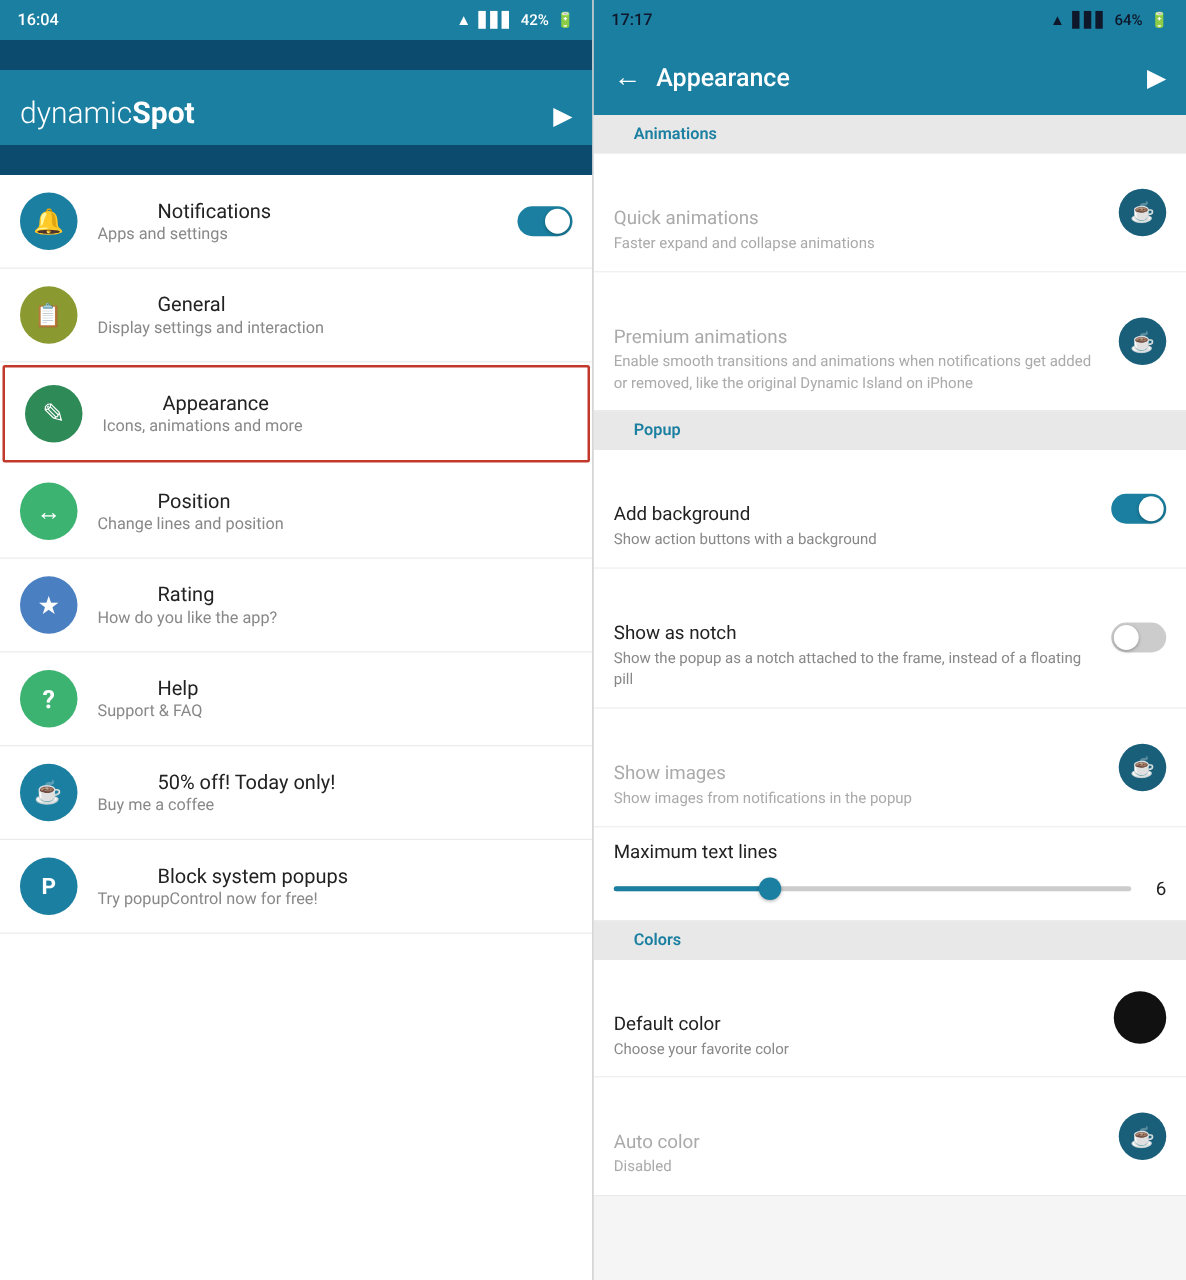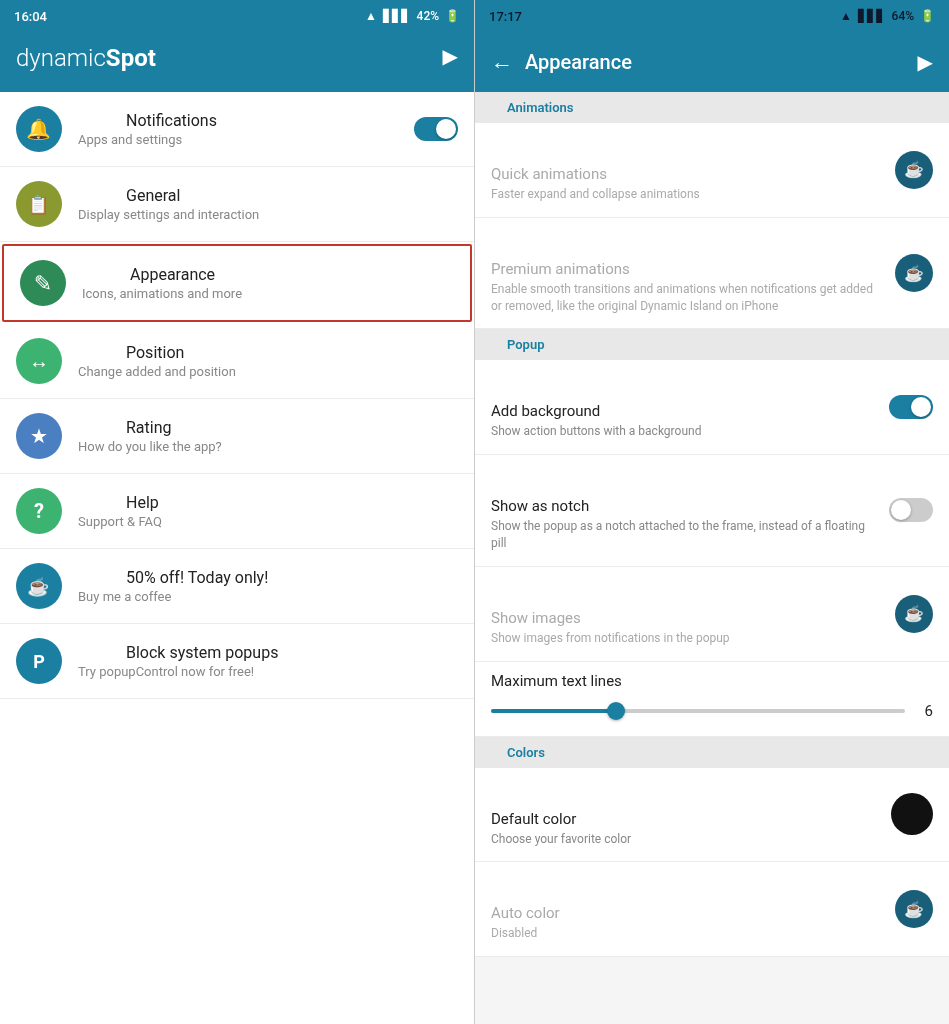--- a/index.html
+++ b/index.html
@@ -12,20 +12,21 @@
       overflow: hidden;
     }
 
     
     .left-panel {
       width: 474px;
       height: 1024px;
       background: #0c4a6e;
       display: flex;
       flex-direction: column;
+      gap: 24px;
     }
 
     .status-bar {
       background: #1a7fa0;
       color: white;
       padding: 6px 14px;
       display: flex;
       justify-content: space-between;
       align-items: center;
       font-size: 13px;
@@ -37,21 +38,21 @@
       align-items: center;
       gap: 6px;
       font-size: 12px;
     }
 
     .app-header {
       background: #1a7fa0;
       padding: 12px 16px;
       display: flex;
       justify-content: space-between;
-      align-items: flex-start;
+      align-items: flex-end;
       height: 60px;
     }
     .app-title {
       color: white;
       font-size: 24px;
       font-weight: 300;
     }
     .app-title strong {
       font-weight: 700;
     }
@@ -371,21 +372,21 @@
       <div class="menu-text">
         <div class="menu-title">Appearance</div>
         <div class="menu-subtitle">Icons, animations and more</div>
       </div>
     </div>
 
     <div class="menu-item">
       <div class="menu-icon green" style="font-size:20px;">↔</div>
       <div class="menu-text">
         <div class="menu-title">Position</div>
-        <div class="menu-subtitle">Change added and position</div>
+        <div class="menu-subtitle">Change lines and position</div>
       </div>
     </div>
 
     <div class="menu-item">
       <div class="menu-icon blue" style="font-size:20px;">★</div>
       <div class="menu-text">
         <div class="menu-title">Rating</div>
         <div class="menu-subtitle">How do you like the app?</div>
       </div>
     </div>

